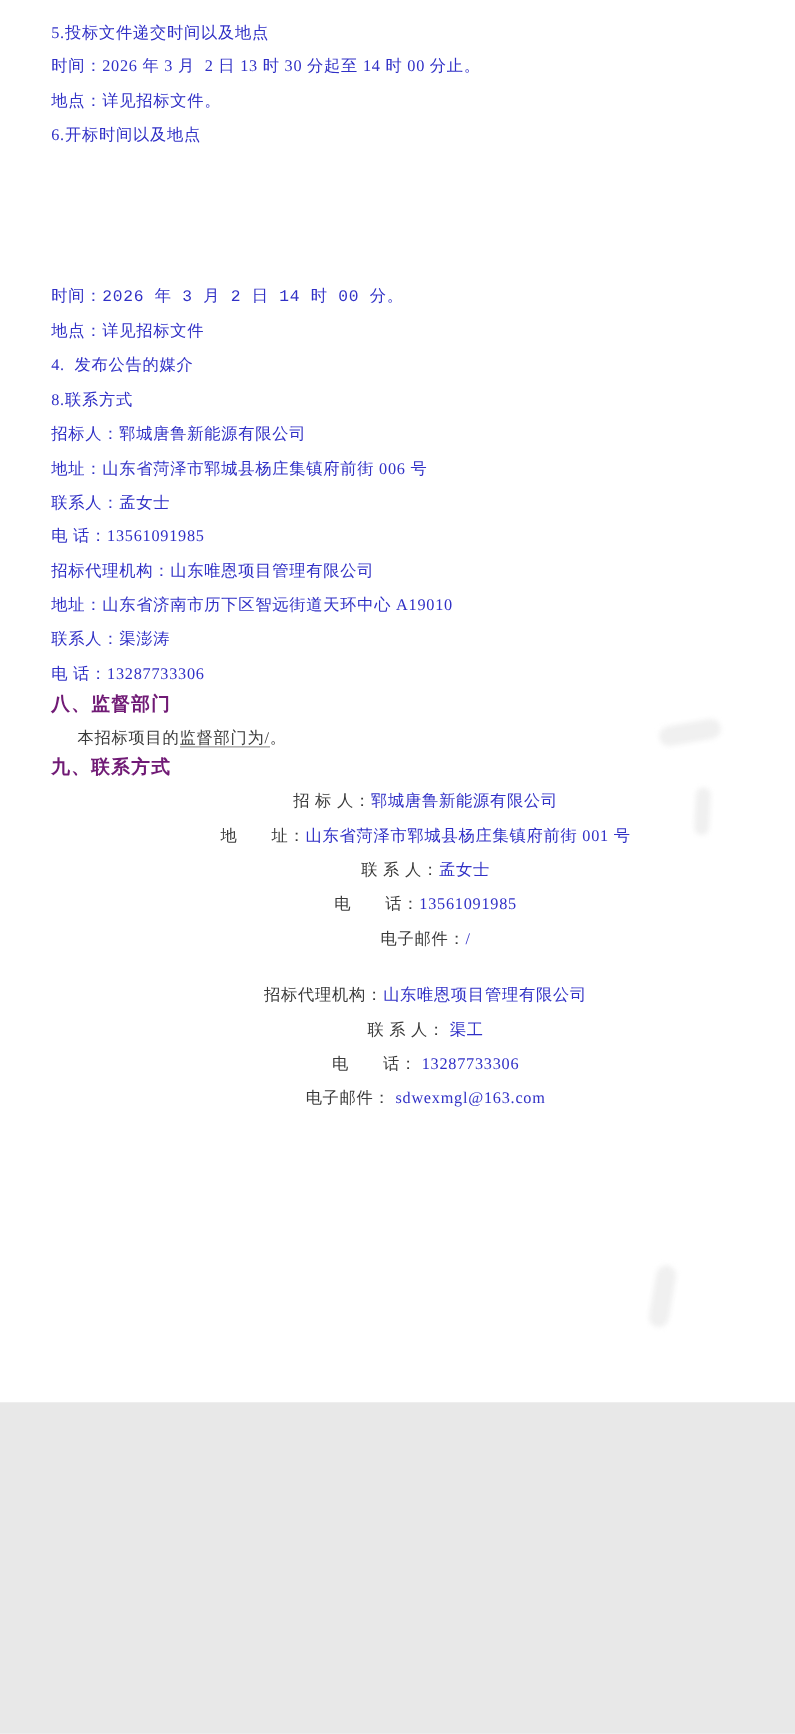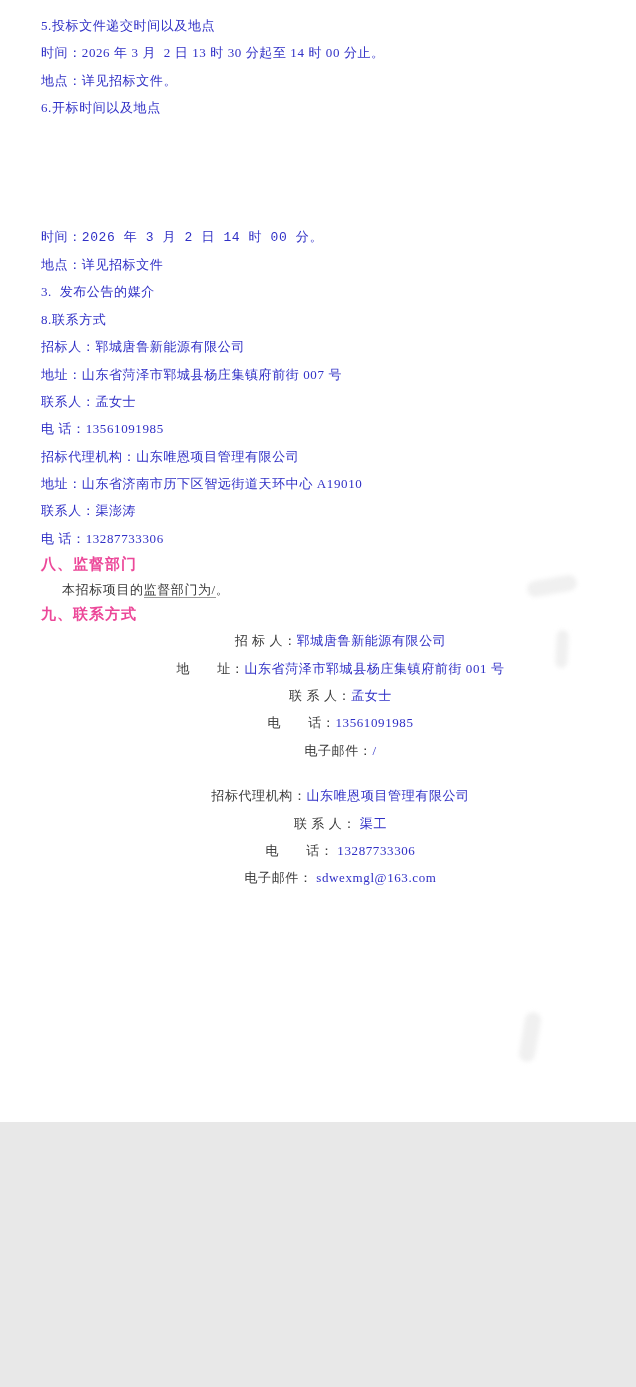--- a/index.html
+++ b/index.html
@@ -18,21 +18,21 @@
   }
   .line{
     font-size:13px;
     height:27.4px;
     line-height:27.4px;
     white-space:pre;
     letter-spacing:0.6px;
   }
   .line.blue{color:#3030c6;}
   .line.heading{
-    color:#ec4899;
+    color:#701a75;
     font-weight:bold;
     font-size:15px;
     height:25px;line-height:25px;
     letter-spacing:1px;
   }
   .line.black-indent{
     color:#3a3a3a;
     height:25px;line-height:25px;
     padding-left:21px;
   }
@@ -100,24 +100,24 @@
 
 <div class="page">
 
   <div class="doc-body">
       <div class="line blue">5.投标文件递交时间以及地点</div>
       <div class="line blue">时间：2026 年 3 月  2 日 13 时 30 分起至 14 时 00 分止。</div>
       <div class="line blue">地点：详见招标文件。</div>
       <div class="line blue">6.开标时间以及地点</div>
       <div class="line blue" style="margin-top: 102px; font-family: Liberation Mono, monospace;">时间：2026 年 3 月 2 日 14 时 00 分。</div>
       <div class="line blue">地点：详见招标文件</div>
-      <div class="line blue">3.  发布公告的媒介</div>
+      <div class="line blue">4.  发布公告的媒介</div>
       <div class="line blue">8.联系方式</div>
       <div class="line blue">招标人：郓城唐鲁新能源有限公司</div>
-      <div class="line blue">地址：山东省菏泽市郓城县杨庄集镇府前街 007 号</div>
+      <div class="line blue">地址：山东省菏泽市郓城县杨庄集镇府前街 006 号</div>
       <div class="line blue">联系人：孟女士</div>
       <div class="line blue">电 话：13561091985</div>
       <div class="line blue">招标代理机构：山东唯恩项目管理有限公司</div>
       <div class="line blue">地址：山东省济南市历下区智远街道天环中心 A19010</div>
       <div class="line blue">联系人：渠澎涛</div>
       <div class="line blue">电 话：13287733306</div>
       <div class="line heading">八、监督部门</div>
       <div class="line black-indent"><span class="seg">本招标项目的</span><span class="seg underlined">监督部门为/</span><span class="seg">。</span></div>
       <div class="line heading">九、联系方式</div>
       <div class="line pair"><span class="lab">招 标 人：</span><span class="val">郓城唐鲁新能源有限公司</span></div>

